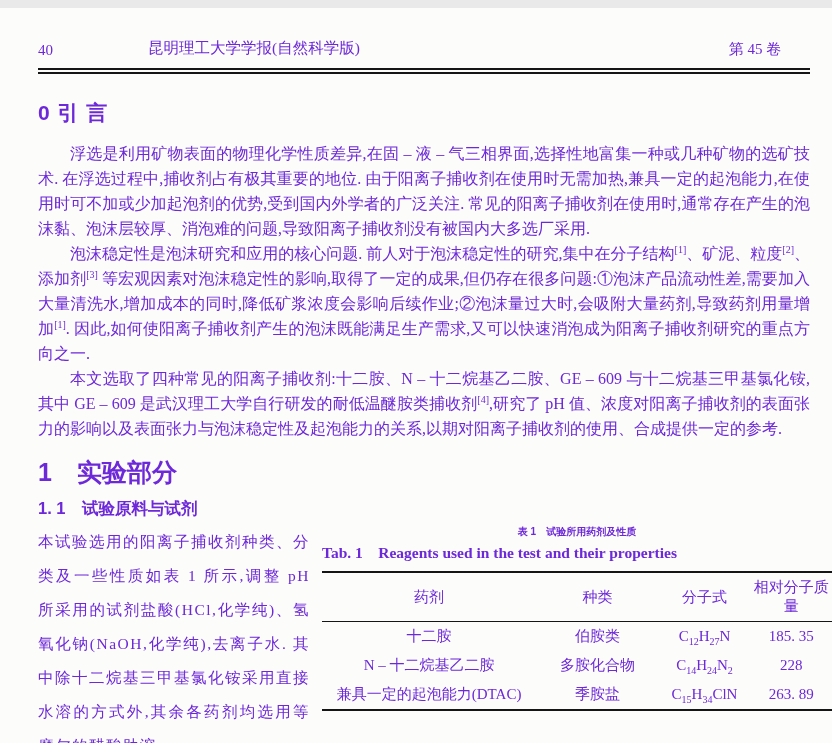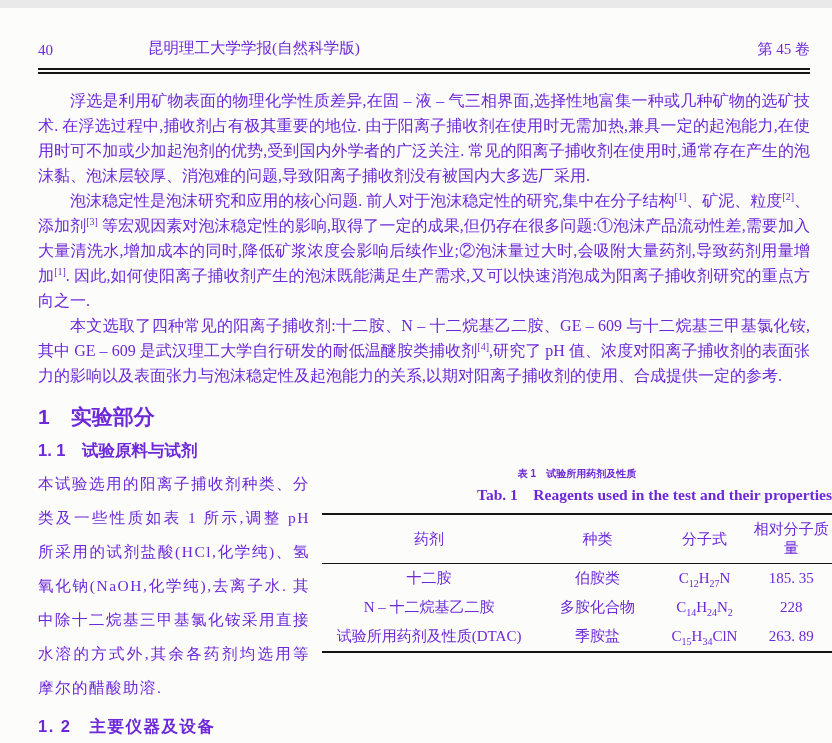--- a/index.html
+++ b/index.html
@@ -9,32 +9,32 @@
     font-family:"Liberation Serif","DejaVu Serif",serif;
     padding-left:8px;
   }
   
   .hdr {
     display:flex; align-items:flex-end;
     padding:30px 30px 6px 30px; font-size:15px;
   }
   .hdr-left  { width:110px; text-align:left;  }
   .hdr-mid   { flex:1; text-align:left; font-size:15.5px; }
-  .hdr-right { width:110px; text-align:right; }
+  .hdr-right { width:110px; text-align:center; }
   .hdr-rule {
     margin:3px 30px 0 30px; height:2px;
     border-top:2.4px solid #151515; border-bottom:2px solid #151515;
   }
   
   .h-intro {
     margin:25px 30px 0 30px; font-size:21px; font-weight:bold;
     font-family:"Liberation Sans","DejaVu Sans",sans-serif; letter-spacing:1px;
   }
   .h-exp {
-    margin:15px 30px 0 30px; font-size:21px; font-weight:bold;
+    margin:15px 30px 0 30px; font-size:25px; font-weight:bold;
     font-family:"Liberation Sans","DejaVu Sans",sans-serif;
   }
   .h-sub {
     margin:9px 30px 0 30px; font-size:16.5px; font-weight:bold;
     font-family:"Liberation Sans","DejaVu Sans",sans-serif;
   }
   .h-sub2 { margin-top:4px; }
   
   .bodytext { margin:14px 30px 0 30px; font-size:16px; line-height:25px; text-align:justify; }
   .bodytext p { margin:0; text-indent:2em; }
@@ -45,21 +45,21 @@
   .col-left {
     width:272px; font-size:15.5px; line-height:34px;
     text-align:justify; letter-spacing:1.5px;
   }
   .col-left p { margin:0; }
   .col-right { flex:1; }
   .tbl-title-cn {
     text-align:center; font-weight:bold; font-size:10px;
     font-family:"Liberation Sans","DejaVu Sans",sans-serif;
   }
-  .tbl-title-en { text-align:right; font-weight:bold; font-size:15.5px; margin-top:4px; }
+  .tbl-title-en { text-align:left; font-weight:bold; font-size:15.5px; margin-top:4px; }
   table.reagents {
     width:100%; border-collapse:collapse; margin-top:7px; font-size:15px;
   }
   table.reagents th {
     font-weight:normal; padding:5px 2px; text-align:center;
     border-top:2.2px solid #151515; border-bottom:1.2px solid #151515;
   }
   table.reagents td { padding:5px 2px; text-align:center; }
   table.reagents tr:last-child td { border-bottom:2.2px solid #151515; }
   .c-name { width:42%; } .c-type { width:24%; } .c-formula { width:18%; } .c-mass { width:16%; }
@@ -69,20 +69,21 @@
 
 <div class="page">
 
   <div class="hdr">
     <div class="hdr-left">40</div>
     <div class="hdr-mid">昆明理工大学学报(自然科学版)</div>
     <div class="hdr-right">第 45 卷</div>
   </div>
   <div class="hdr-rule"></div>
 
+  <div class="h-intro">0 引 言</div>
 
   <div class="bodytext">
     <p>浮选是利用矿物表面的物理化学性质差异,在固 – 液 – 气三相界面,选择性地富集一种或几种矿物的选矿技术. 在浮选过程中,捕收剂占有极其重要的地位. 由于阳离子捕收剂在使用时无需加热,兼具一定的起泡能力,在使用时可不加或少加起泡剂的优势,受到国内外学者的广泛关注. 常见的阳离子捕收剂在使用时,通常存在产生的泡沫黏、泡沫层较厚、消泡难的问题,导致阳离子捕收剂没有被国内大多选厂采用.</p>
     <p>泡沫稳定性是泡沫研究和应用的核心问题. 前人对于泡沫稳定性的研究,集中在分子结构<sup>[1]</sup>、矿泥、粒度<sup>[2]</sup>、添加剂<sup>[3]</sup> 等宏观因素对泡沫稳定性的影响,取得了一定的成果,但仍存在很多问题:①泡沫产品流动性差,需要加入大量清洗水,增加成本的同时,降低矿浆浓度会影响后续作业;②泡沫量过大时,会吸附大量药剂,导致药剂用量增加<sup>[1]</sup>. 因此,如何使阳离子捕收剂产生的泡沫既能满足生产需求,又可以快速消泡成为阳离子捕收剂研究的重点方向之一.</p>
     <p>本文选取了四种常见的阳离子捕收剂:十二胺、N – 十二烷基乙二胺、GE – 609 与十二烷基三甲基氯化铵,其中 GE – 609 是武汉理工大学自行研发的耐低温醚胺类捕收剂<sup>[4]</sup>,研究了 pH 值、浓度对阳离子捕收剂的表面张力的影响以及表面张力与泡沫稳定性及起泡能力的关系,以期对阳离子捕收剂的使用、合成提供一定的参考.</p>
   </div>
 
   <div class="h-exp">1　实验部分</div>
   <div class="h-sub">1. 1　试验原料与试剂</div>
 
@@ -112,21 +113,21 @@
             <td>C<sub>12</sub>H<sub>27</sub>N</td>
             <td>185. 35</td>
           </tr>
           <tr>
             <td>N – 十二烷基乙二胺</td>
             <td>多胺化合物</td>
             <td>C<sub>14</sub>H<sub>24</sub>N<sub>2</sub></td>
             <td>228</td>
           </tr>
           <tr>
-            <td>试验所用药剂及性质(DTAC)</td>
+            <td>兼具一定的起泡能力(DTAC)</td>
             <td>季胺盐</td>
             <td>C<sub>15</sub>H<sub>34</sub>ClN</td>
             <td>263. 89</td>
           </tr>
         </tbody>
       </table>
     </div>
   </div>
 
 </div>

